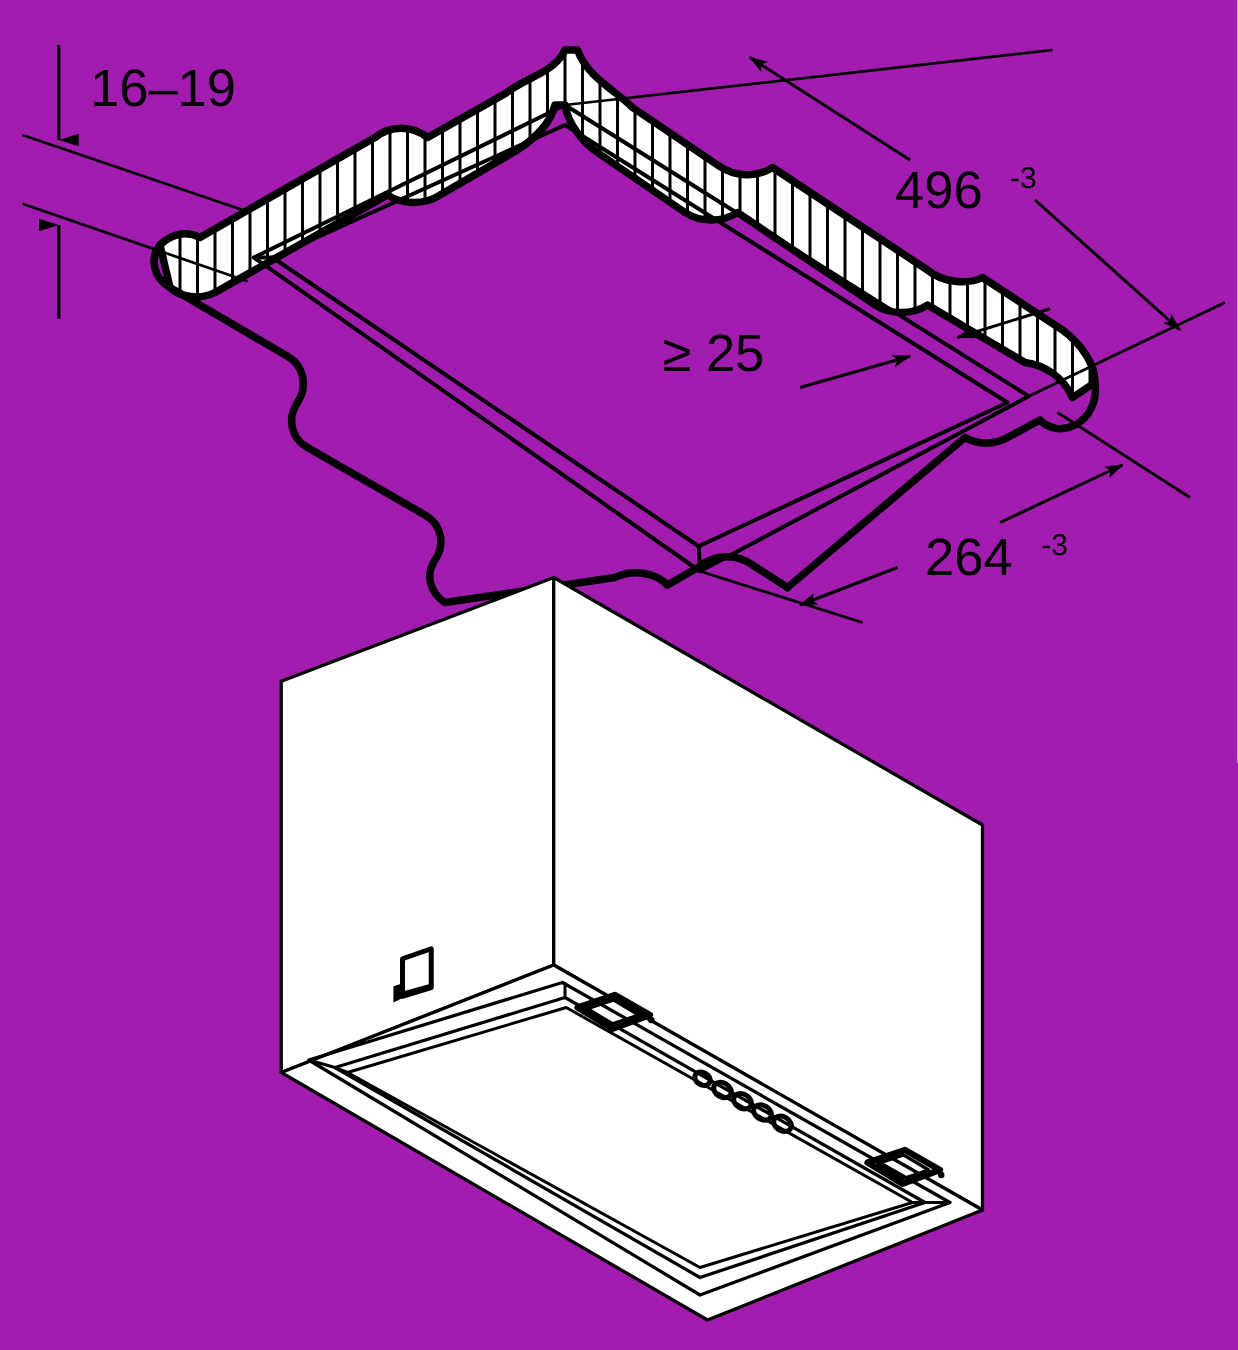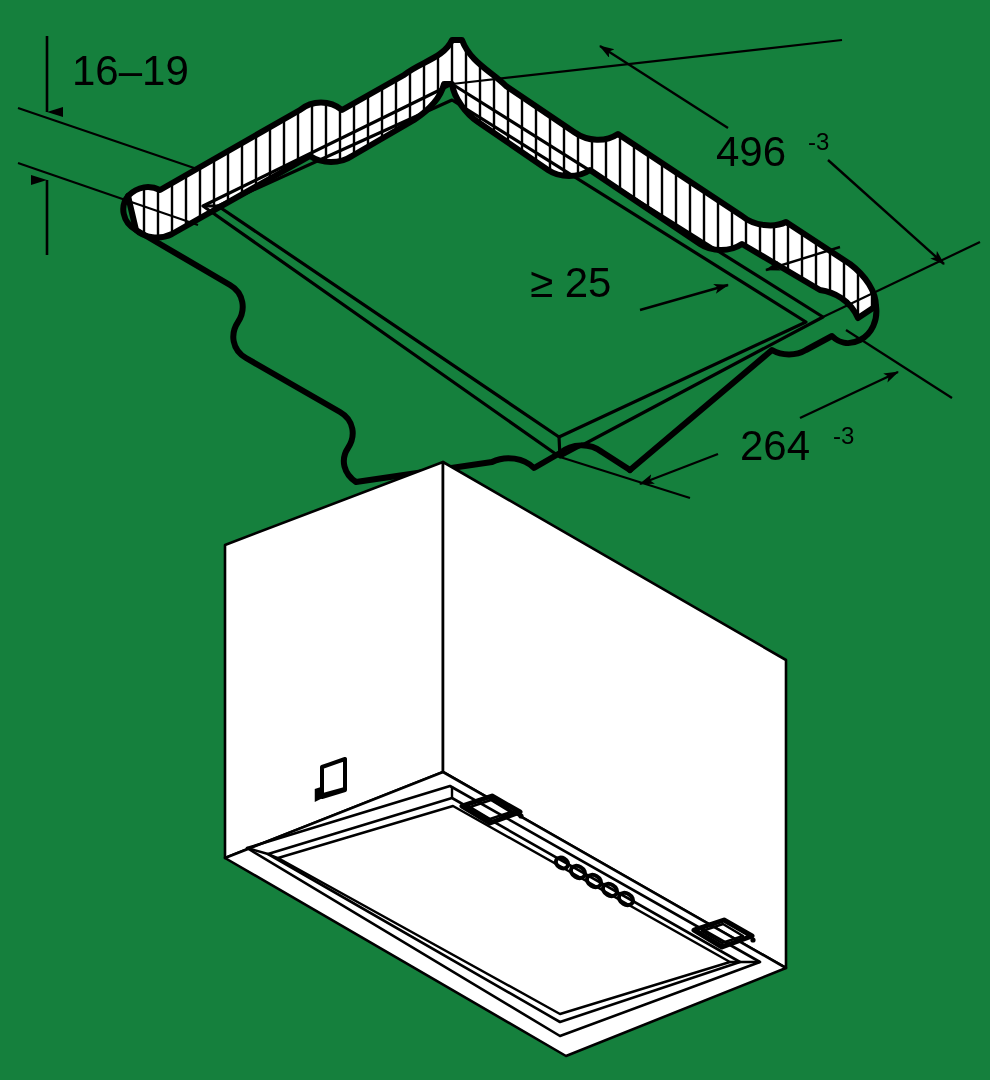--- a/index.html
+++ b/index.html
@@ -2,21 +2,21 @@
 <html><head>
 <meta charset="utf-8">
 <title>Installation Diagram</title>
 <style>
   html,body{margin:0;padding:0;background:#ffffff;}
   body{
     width:990px;height:1080px;overflow:hidden;
     font-family:"Liberation Sans","DejaVu Sans",sans-serif;
     color:#000;
   }
-  #sheet{position:relative;width:990px;height:1080px;background:#15803d;}
+  #sheet{position:relative;width:990px;height:1080px;background:#a21caf;}
   #sheet svg{position:absolute;top:0;left:0;}
   .dimtext{
     font-family:"Liberation Sans","DejaVu Sans",sans-serif;
     fill:#000;
     font-weight:400;
   }
   .t-large{font-size:42px;}
   .t-sup{font-size:24px;}
 </style>
 </head>

